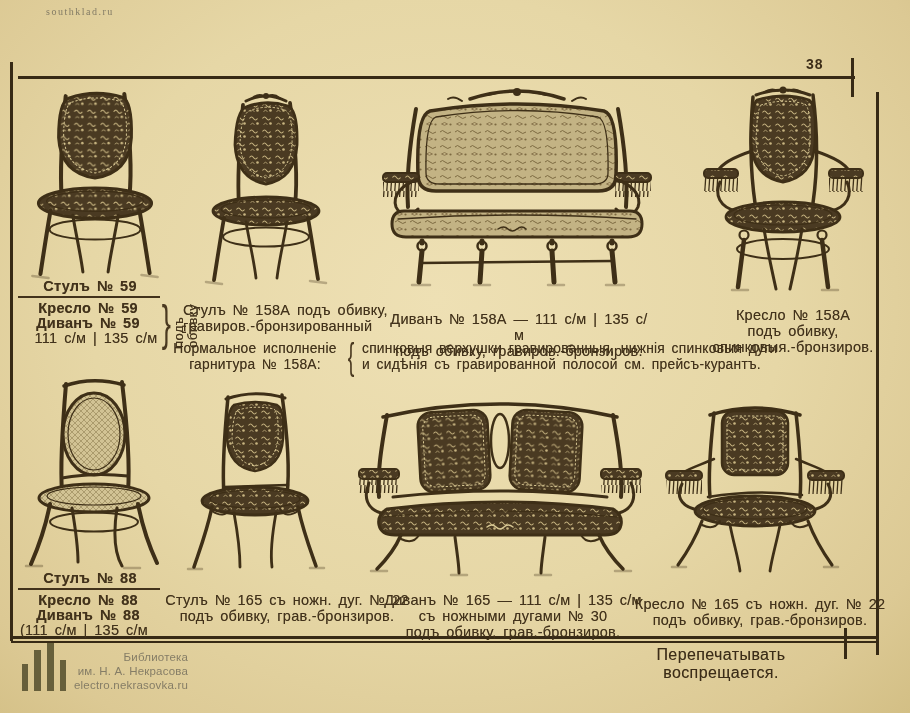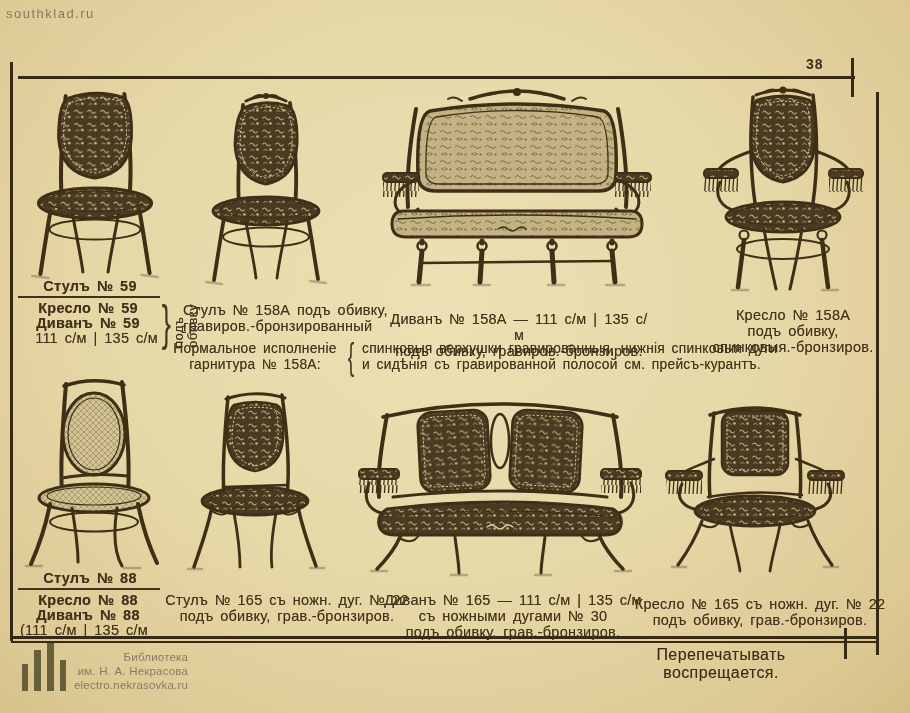--- a/index.html
+++ b/index.html
@@ -13,22 +13,22 @@
   .abs{position:absolute;}
   .lbl{ font-size:14.5px; line-height:16px; letter-spacing:.25px; word-spacing:2.5px;
         color:#42321b; text-shadow:0 0 .5px rgba(62,47,23,.55); }
   .bold{font-weight:700;}
   .ctr{text-align:center;}
   .rule{background:#42321b; height:1.6px;}
   .frame{background:#372a15;}
   .vtxt{ writing-mode:vertical-rl; transform:rotate(180deg); font-size:13px; letter-spacing:.5px;
          color:#42321b; text-shadow:0 0 .5px rgba(62,47,23,.55); line-height:14px;}
   .brace{ color:#4a3920; font-weight:400; }
-  .watermark{ font-family:Liberation Sans, sans-serif; font-size:13px; letter-spacing:1.5px;
-              color:rgba(108,102,88,.8); }
+  .watermark{ font-family:Liberation Serif, serif; font-size:10px; letter-spacing:1.5px;
+              color:rgba(108,102,88,.8);margin-left:40px; }
   .pageno{ font-size:14px; font-weight:700; color:#3c2d18; letter-spacing:1px;}
   .logo-bars{display:flex; align-items:flex-end; gap:6px;}
   .logo-bars div{background:#56512f; opacity:.88;}
   .logo-text{ font-size:11.5px; line-height:14px; color:#857d66; letter-spacing:.2px;text-align:right;}
   .notice{ font-size:16px; letter-spacing:.4px; word-spacing:3px; color:#3c2d18;
            text-shadow:0 0 .5px rgba(62,47,23,.5);}
   svg.fig{overflow:visible;}
 </style>
 </head>
 <body>
@@ -168,21 +168,21 @@
       <path d="M106,146 C102,170 98,188 94,206" stroke-width="3"></path>
       <ellipse cx="87" cy="166" rx="46" ry="10" stroke-width="2"></ellipse>
       <path d="M36,207 h16 M126,207 h16" stroke="rgba(62,47,23,.3)" stroke-width="2.5"></path>
     </g>
   </svg>
 
   <div class="abs lbl ctr bold" style="left:14px;top:278px;width:152px;">Стулъ № 59</div>
   <div class="abs rule" style="left:18px;top:296px;width:142px;"></div>
   <div class="abs lbl ctr bold" style="left:14px;top:300px;width:148px;">Кресло № 59</div>
   <div class="abs lbl ctr bold" style="left:14px;top:315px;width:148px;">Диванъ № 59</div>
-  <div class="abs lbl ctr" style="left:4px;top:330px;width:154px;text-align:right;">111 с/м | 135 с/м</div>
+  <div class="abs lbl ctr" style="left:19px;top:330px;width:154px;">111 с/м | 135 с/м</div>
   <div class="abs brace" style="left:158px;top:294px;font-size:50px;transform:scaleX(.55);">}</div>
   <div class="abs vtxt" style="left:172px;top:282px;height:66px;">подъ обивку</div>
 
   <div class="abs lbl" style="left:183px;top:302px;width:256px;">
     <div>Стулъ № 158А подъ обивку,</div>
     <div>гравиров.-бронзированный</div>
   </div>
 
   <div class="abs lbl ctr" style="left:388px;top:304px;width:262px;margin-top:7px;">
     <div>Диванъ № 158А — 111 с/м | 135 с/м</div>

